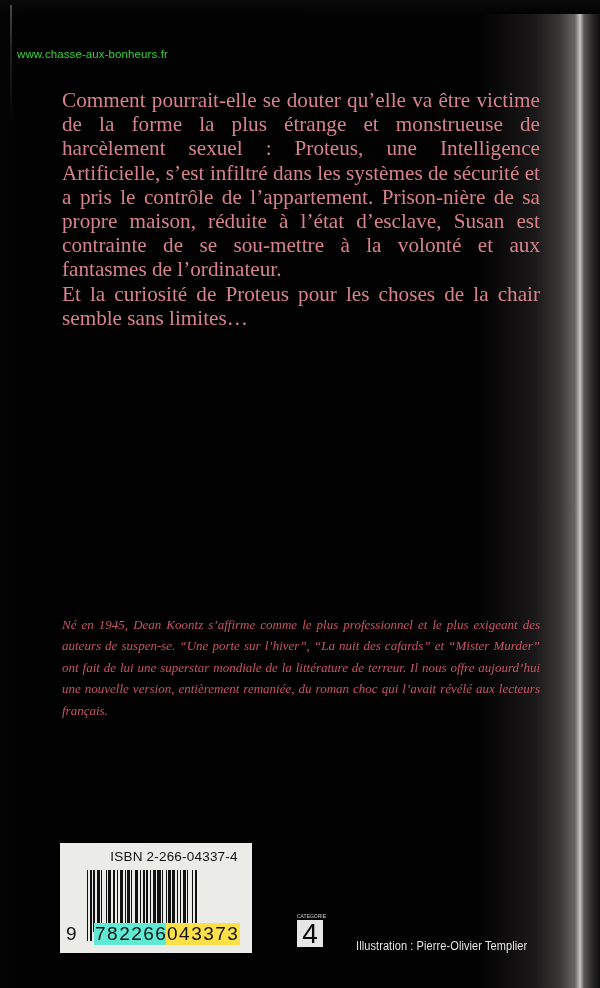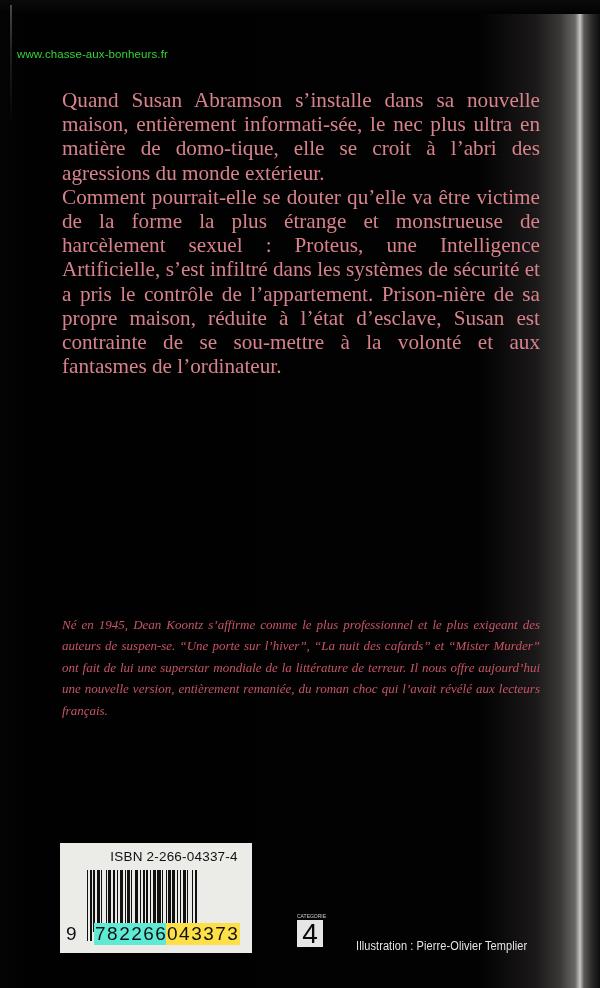--- a/index.html
+++ b/index.html
@@ -89,22 +89,22 @@
 </head>
 <body>
 
 <div class="cover"></div>
 <div class="top-band"></div>
 <div class="left-edge"></div>
 
 <div class="watermark">www.chasse-aux-bonheurs.fr</div>
 
 <div class="blurb">
-  <p>Quand Susan Abramson s’installe dans sa nouvelle maison, entièrement informati-sée, le nec plus ultra en matière de domo-tique, elle se croit à l’abri des agressions du monde extérieur.</p>
   <p>Comment pourrait-elle se douter qu’elle va être victime de la forme la plus étrange et monstrueuse de harcèlement sexuel : Proteus, une Intelligence Artificielle, s’est infiltré dans les systèmes de sécurité et a pris le contrôle de l’appartement. Prison-nière de sa propre maison, réduite à l’état d’esclave, Susan est contrainte de se sou-mettre à la volonté et aux fantasmes de l’ordinateur.</p>
+  <p>Et la curiosité de Proteus pour les choses de la chair semble sans limites…</p>
 </div>
 
 <div class="bio">
   <p>Né en 1945, Dean Koontz s’affirme comme le plus professionnel et le plus exigeant des auteurs de suspen-se. “Une porte sur l’hiver”, “La nuit des cafards” et “Mister Murder” ont fait de lui une superstar mondiale de la littérature de terreur. Il nous offre aujourd’hui une nouvelle version, entièrement remaniée, du roman choc qui l’avait révélé aux lecteurs français.</p>
 </div>
 
 <div class="isbn-label">
   <div class="isbn-text">ISBN 2-266-04337-4</div>
   <div class="barcode" id="barcode">
       <span class="guard" style="width: 1.25px;"></span>

